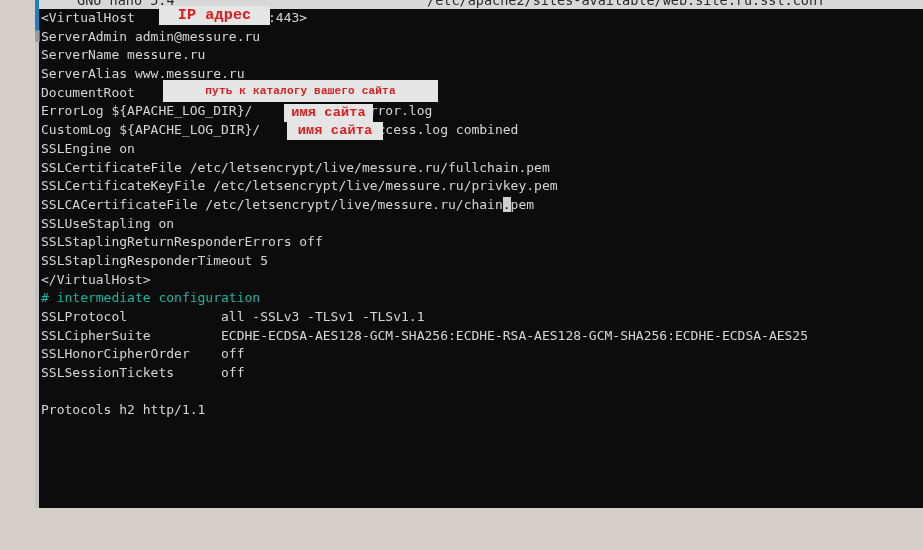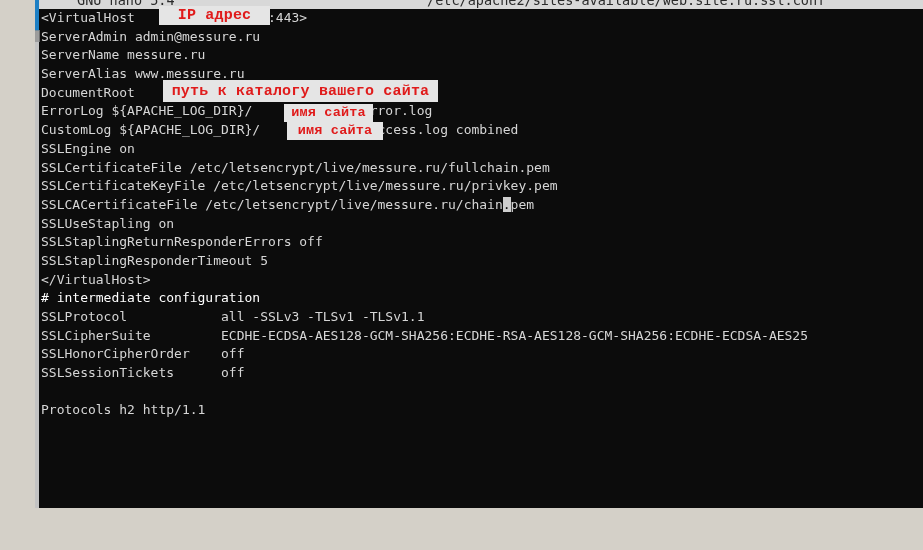--- a/index.html
+++ b/index.html
@@ -117,21 +117,21 @@
     font-size: 13px;
     line-height: 18.7px;
     color: #d6d6d6;
     white-space: pre;
   }
   .line {
     height: 18.7px;
     white-space: pre;
     position: relative;
   }
-  .cmt { color: #ffffff; }
+  .cmt { color: #14b8a6; }
   .cursor {
     background: #cfcfcf;
     color: #0c0c0c;
   }
 
   
   .wrapmark {
     position: absolute;
     left: 891px;
     top: 327.5px;
@@ -156,21 +156,21 @@
     font-size: 14.5px;
     line-height: 1;
     display: flex;
     align-items: center;
     justify-content: center;
     white-space: nowrap;
     z-index: 10;
     letter-spacing: .2px;
   }
   #callout-ip     { left: 124px; top: 6px;  width: 111px; height: 19px; font-size: 15px; }
-  #callout-docroot{ left: 128px; top: 80px; width: 275px; height: 22px; font-size: 15px; }
+  #callout-docroot{ left: 128px; top: 80px; width: 275px; height: 22px; font-size: 11px; }
   #callout-err    { left: 249px; top: 104px; width: 89px;  height: 18px; font-size: 13.5px; }
   #callout-acc    { left: 252px; top: 122px; width: 96px;  height: 18px; font-size: 13.5px; }
 </style>
 </head>
 <body>
 
 <div id="screen">
 
   <div class="left-accent"></div>
   <div class="left-rail"></div>

